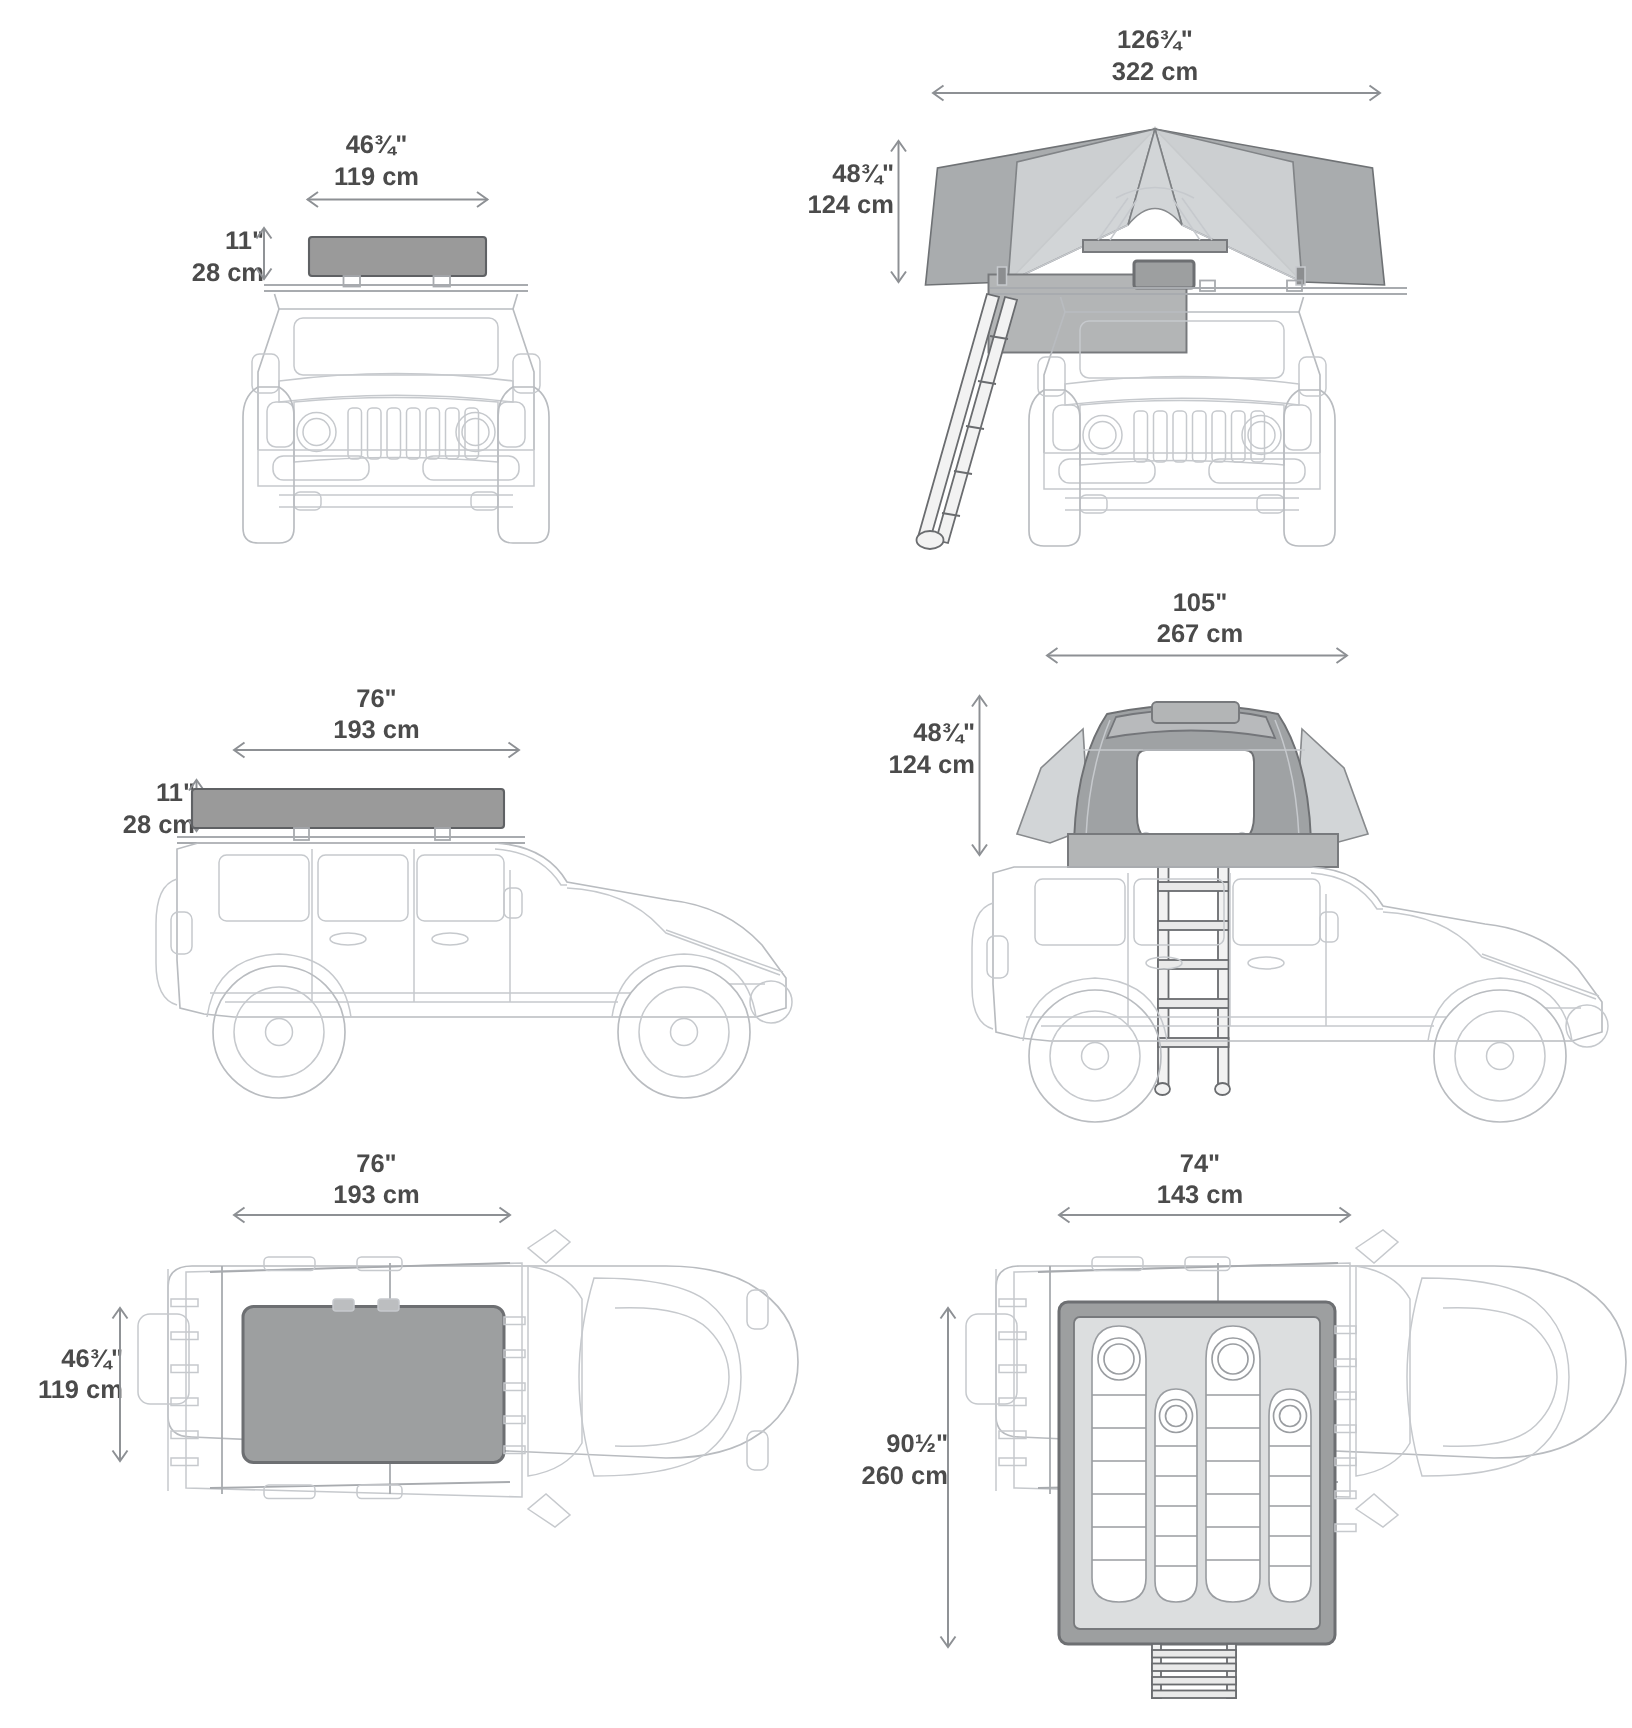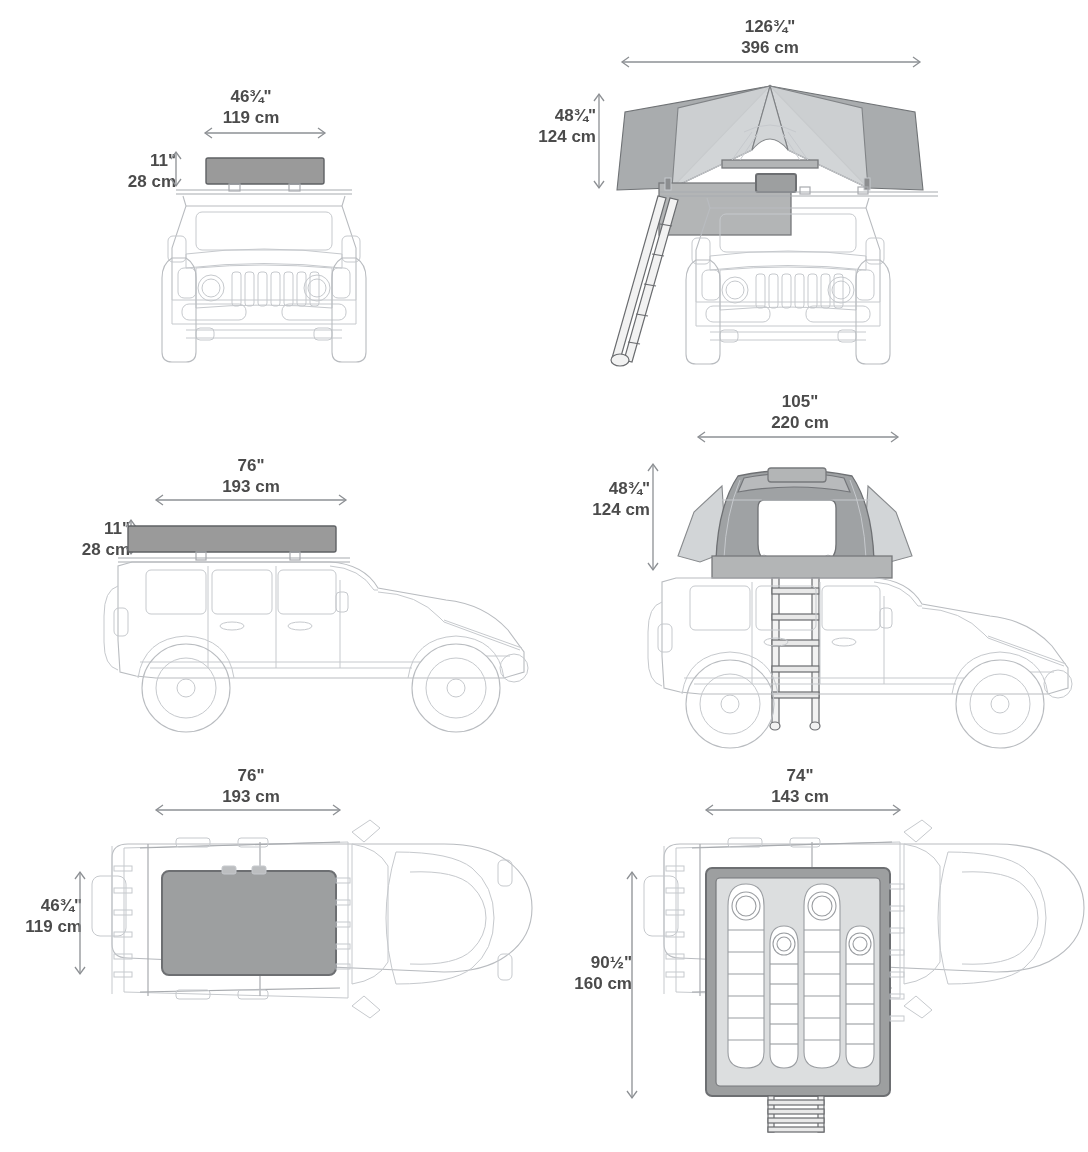--- a/index.html
+++ b/index.html
@@ -107,21 +107,21 @@
     <rect class="vo2" x="196" y="328" width="18" height="12" rx="4"></rect>
     <rect class="vo2" x="314" y="328" width="18" height="12" rx="4"></rect>
 
     <path d="M172 258 q-10 6 -10 20 l0 74 q0 10 10 10 l14 0 q10 0 10 -10 l0 -74 q0 -14 -10 -20 Z"></path>
     <path d="M356 258 q10 6 10 20 l0 74 q0 10 -10 10 l-14 0 q-10 0 -10 -10 l0 -74 q0 -14 10 -20 Z"></path>
   </g>
 </svg>
 
 <div class="dim" style="left:715px; top:16px; width:110px;">
   <span>126¾"</span>
-  <span class="l2">396 cm</span>
+  <span class="l2">322 cm</span>
 </div>
 <div class="dim" style="left:520px; top:105px; width:76px; text-align:right;">
   <span>48¾"</span>
   <span class="l2">124 cm</span>
 </div>
 
 <svg width="1088" height="1152">
   <g>
     <line class="arr" x1="622" y1="62" x2="920" y2="62"></line>
     <polyline class="arrH" points="629,57 622,62 629,67"></polyline>
@@ -286,21 +286,21 @@
     <circle class="vo2" cx="456" cy="688" r="30"></circle>
     <circle class="vo2" cx="456" cy="688" r="9"></circle>
 
     <path class="vo2" d="M138 678 q6 -40 48 -42 q42 2 48 42"></path>
     <path class="vo2" d="M408 678 q6 -40 48 -42 q42 2 48 42"></path>
   </g>
 </svg>
 
 <div class="dim" style="left:745px; top:391px; width:110px;">
   <span>105"</span>
-  <span class="l2">220 cm</span>
+  <span class="l2">267 cm</span>
 </div>
 <div class="dim" style="left:574px; top:478px; width:76px; text-align:right;">
   <span>48¾"</span>
   <span class="l2">124 cm</span>
 </div>
 
 <svg width="1088" height="1152">
   <g>
     <line class="arr" x1="698" y1="437" x2="898" y2="437"></line>
     <polyline class="arrH" points="705,432 698,437 705,442"></polyline>
@@ -459,21 +459,21 @@
     <rect x="336" y="964" width="14" height="5"></rect>
   </g>
 </svg>
 
 <div class="dim" style="left:745px; top:765px; width:110px;">
   <span>74"</span>
   <span class="l2">143 cm</span>
 </div>
 <div class="dim" style="left:552px; top:952px; width:80px; text-align:right;">
   <span>90½"</span>
-  <span class="l2">160 cm</span>
+  <span class="l2">260 cm</span>
 </div>
 
 <svg width="1088" height="1152">
   <g>
     <line class="arr" x1="706" y1="810" x2="900" y2="810"></line>
     <polyline class="arrH" points="713,805 706,810 713,815"></polyline>
     <polyline class="arrH" points="893,805 900,810 893,815"></polyline>
   </g>
   <g>
     <line class="arr" x1="632" y1="872" x2="632" y2="1098"></line>

